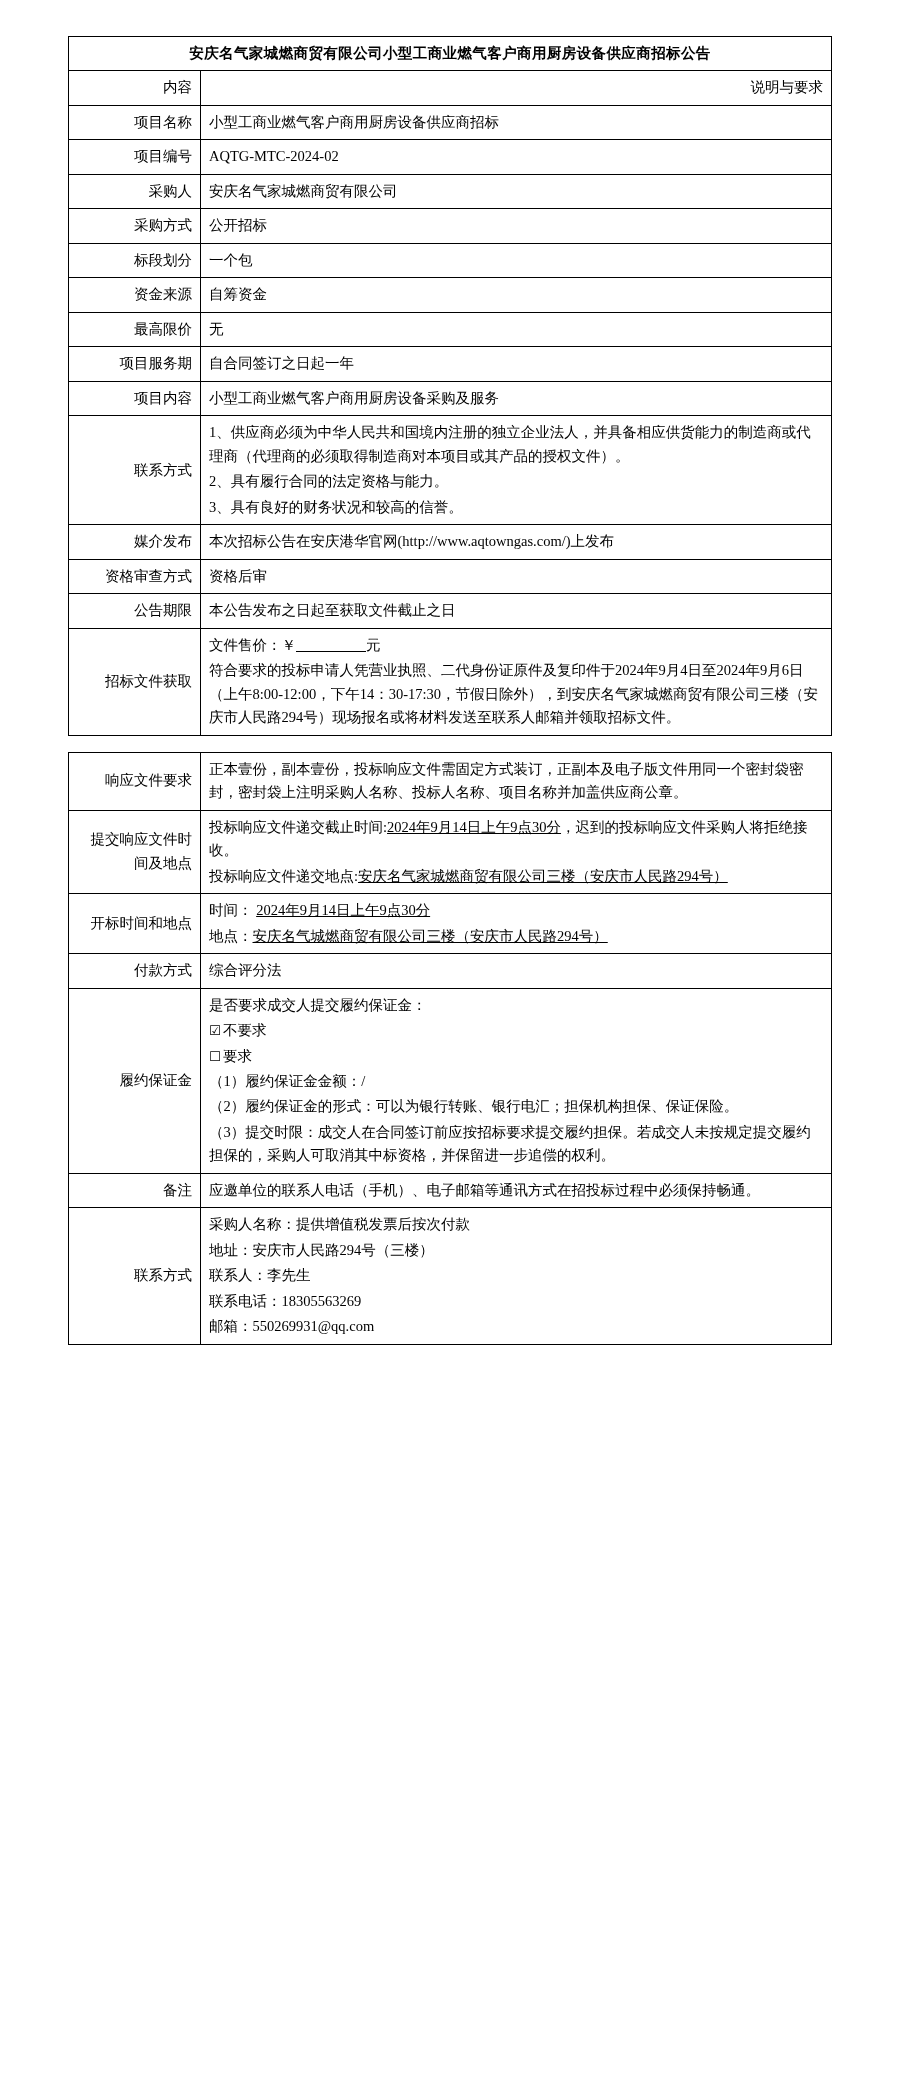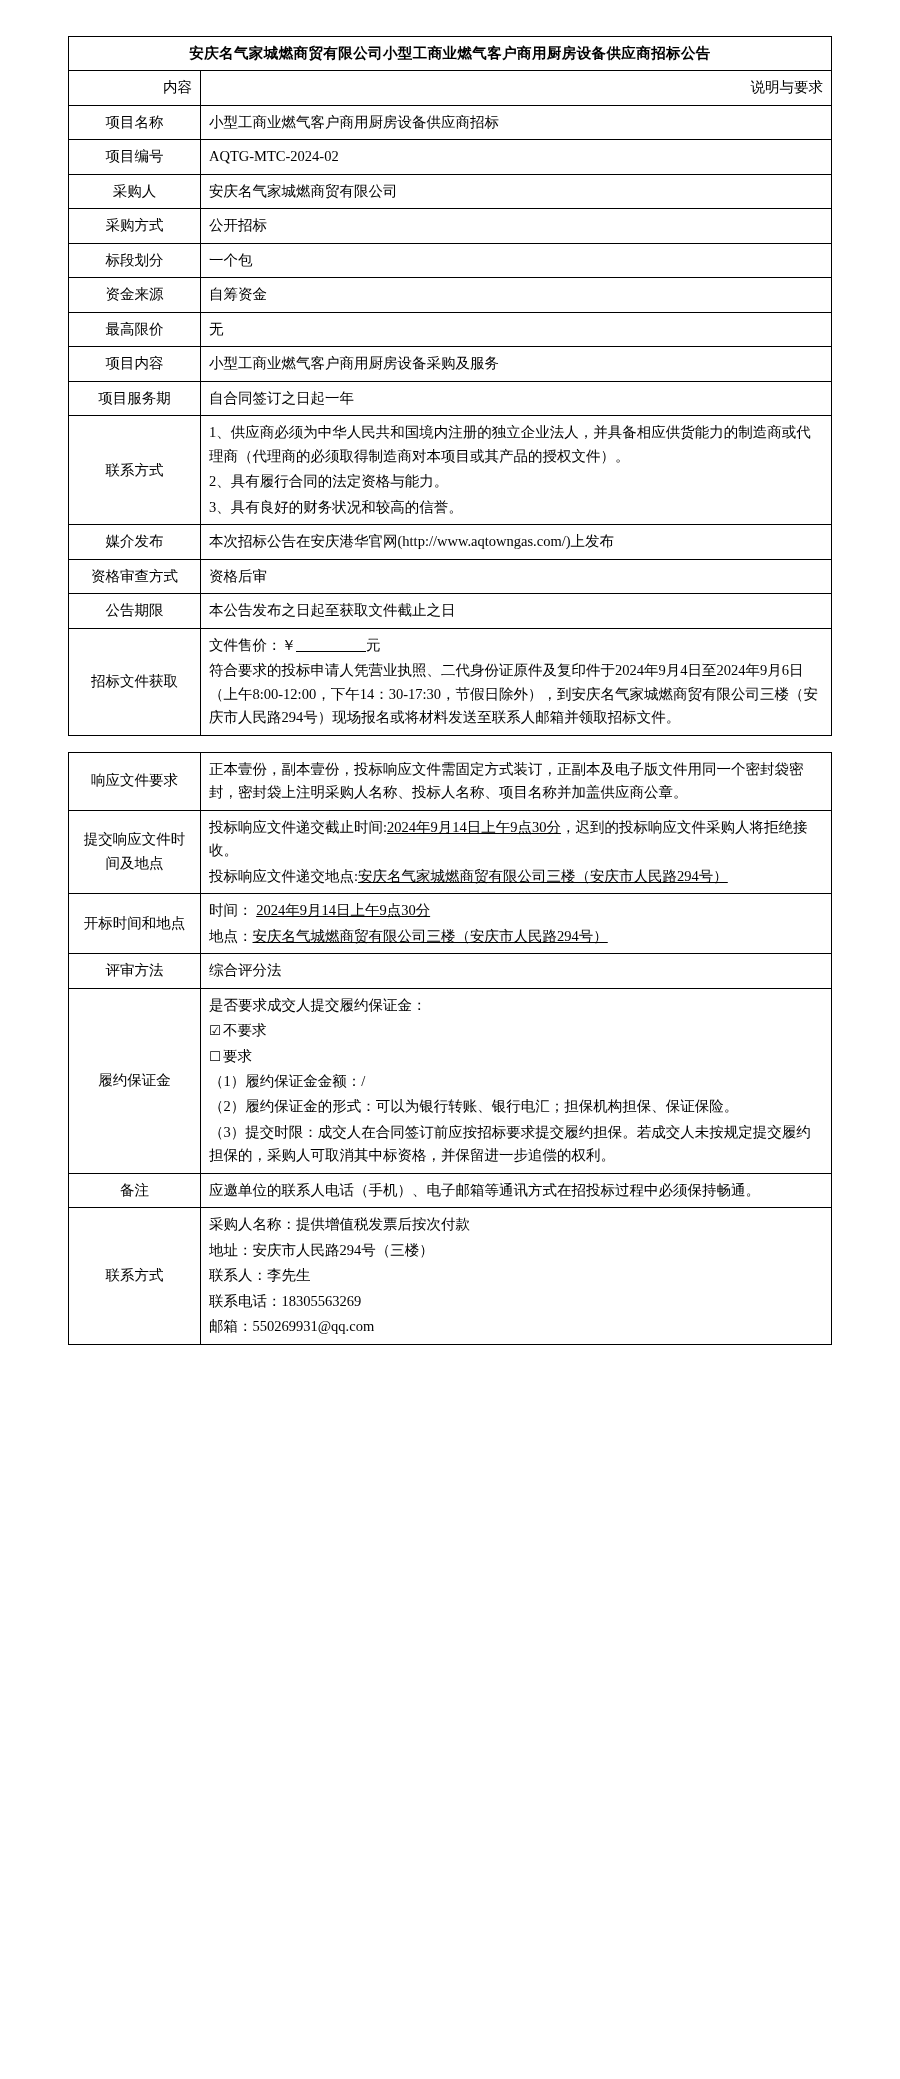--- a/index.html
+++ b/index.html
@@ -34,21 +34,21 @@
   .title-cell {
     text-align: center;
     font-size: 20px;
     font-weight: bold;
     line-height: 1.55;
     padding: 14px 18px 14px 18px;
     letter-spacing: 0.4px;
   }
   .label {
     width: 132px;
-    text-align: center;
+    text-align: right;
     vertical-align: middle;
   }
   .hdr {
     text-align: right;
     font-weight: normal;
   }
   .val {
     text-align: left;
     vertical-align: middle;
   }
@@ -122,26 +122,26 @@
       </tr>
       <tr>
         <td class="label">资金来源</td>
         <td class="val">自筹资金</td>
       </tr>
       <tr>
         <td class="label">最高限价</td>
         <td class="val">无</td>
       </tr>
       <tr>
+        <td class="label">项目服务期</td>
+        <td class="val">自合同签订之日起一年</td>
+      </tr>
+      <tr>
         <td class="label">项目内容</td>
         <td class="val">小型工商业燃气客户商用厨房设备采购及服务</td>
-      </tr>
-      <tr>
-        <td class="label">项目服务期</td>
-        <td class="val">自合同签订之日起一年</td>
       </tr>
 
       <tr>
         <td class="label">联系方式</td>
         <td class="val">
           <p class="list-item">1、供应商必须为中华人民共和国境内注册的独立企业法人，并具备相应供货能力的制造商或代理商（代理商的必须取得制造商对本项目或其产品的授权文件）。</p>
           <p class="list-item">2、具有履行合同的法定资格与能力。</p>
           <p class="list-item">3、具有良好的财务状况和较高的信誉。</p>
         </td>
       </tr>
@@ -194,21 +194,21 @@
 
       <tr>
         <td class="label">开标时间和地点</td>
         <td class="val">
           <p><span>时间：</span>&nbsp;<span class="u">2024年9月14日上午9点30分</span></p>
           <p><span>地点：</span><span class="u">安庆名气城燃商贸有限公司三楼（安庆市人民路294号）</span></p>
         </td>
       </tr>
 
       <tr>
-        <td class="label">评审方法</td>
+        <td class="label">付款方式</td>
         <td class="val">综合评分法</td>
       </tr>
 
       <tr>
         <td class="label">履约保证金</td>
         <td class="val">
           <p>是否要求成交人提交履约保证金：</p>
           <p><span class="cb">☑</span><span>不要求</span></p>
           <p><span class="cb">☐</span><span>要求</span></p>
           <p class="list-item">（1）履约保证金金额：/</p>

